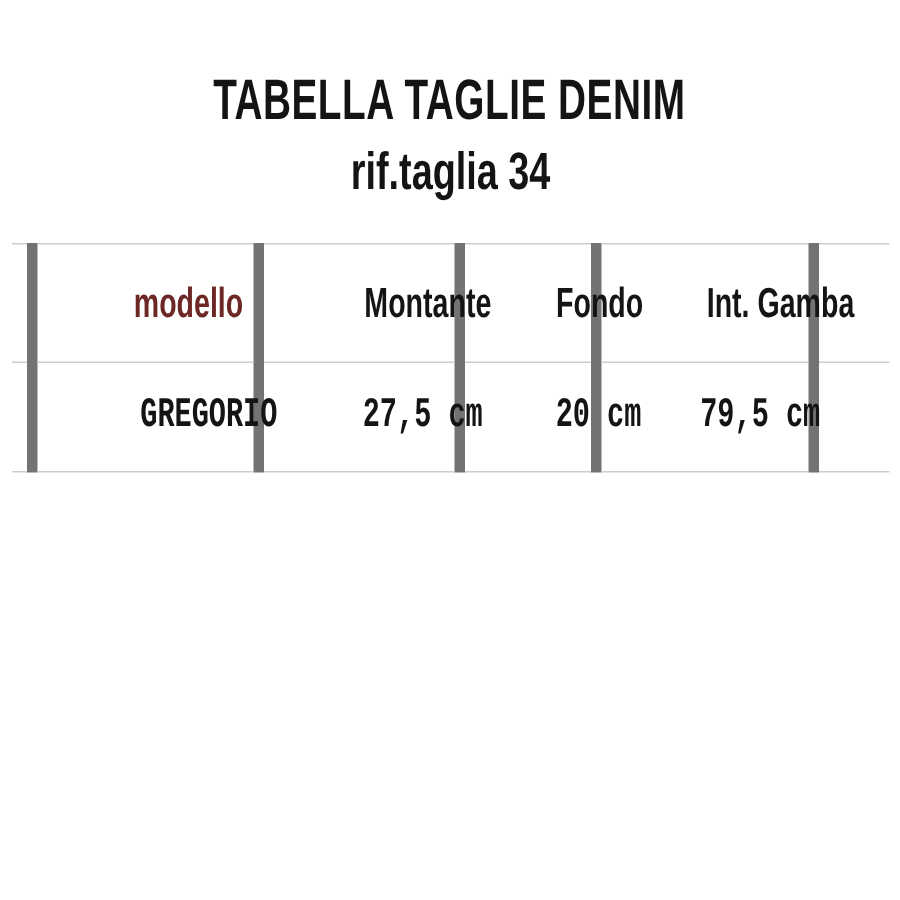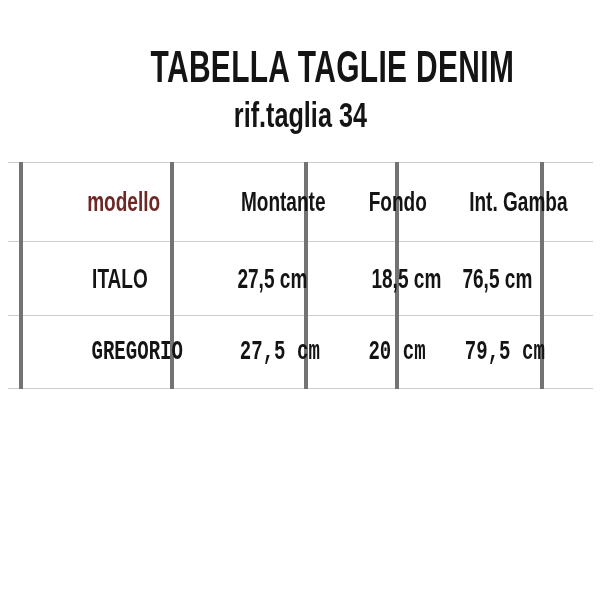--- a/index.html
+++ b/index.html
@@ -20,22 +20,22 @@
     transform-origin: 50% 50%;
     white-space: nowrap;
   }
 
   .title {
     position: absolute;
     top: 48px;
     left: 0;
     width: 600px;
     margin: 0;
-    text-align: right;
-    font-size: 44px;
+    text-align: center;
+    font-size: 38px;
     line-height: 38px;
     font-weight: 700;
     letter-spacing: 0.5px;
   }
 
   .subtitle {
     position: absolute;
     top: 97px;
     left: 0;
     width: 600px;
@@ -61,21 +61,21 @@
     margin: 0;
     text-align: center;
     vertical-align: middle;
     font-weight: 700;
     font-size: 28px;
     line-height: 1;
     border-top: 1px solid #cdcdcd;
   }
 
   
-  .size-table .bl { border-left: 4px solid #737373; padding-left: 47px; }
+  .size-table .bl { border-left: 7px solid #737373; padding-left: 47px; }
 
   
   .size-table tr.r-last td, .size-table tr.r-last th { border-bottom: 1px solid #cdcdcd; font-family: Liberation Mono, monospace; }
 
   .size-table tr.r-head { height: 79px; }
   .size-table tr.r-body { height: 74px; }
   .size-table tr.r-last { height: 73px; }
 
   .size-table th.accent { color: #6d2826; }
 
@@ -120,36 +120,20 @@
         <th class="bl">
           <span class="cx">Fondo</span>
         </th>
         <th class="bl">
           <span class="cx">Int. Gamba</span>
         </th>
         <td class="bl"></td>
       </tr>
 
 
-      <tr class="r-body">
-        <td></td>
-        <td class="bl">
-          <span class="cx">ITALO</span>
-        </td>
-        <td class="bl">
-          <span class="cx">27,5 cm</span>
-        </td>
-        <td class="bl">
-          <span class="cx">18,5 cm</span>
-        </td>
-        <td class="bl">
-          <span class="cx">76,5 cm</span>
-        </td>
-        <td class="bl"></td>
-      </tr>
 
       <tr class="r-last">
         <td></td>
         <td class="bl">
           <span class="cx">GREGORIO</span>
         </td>
         <td class="bl">
           <span class="cx">27,5 cm</span>
         </td>
         <td class="bl">

